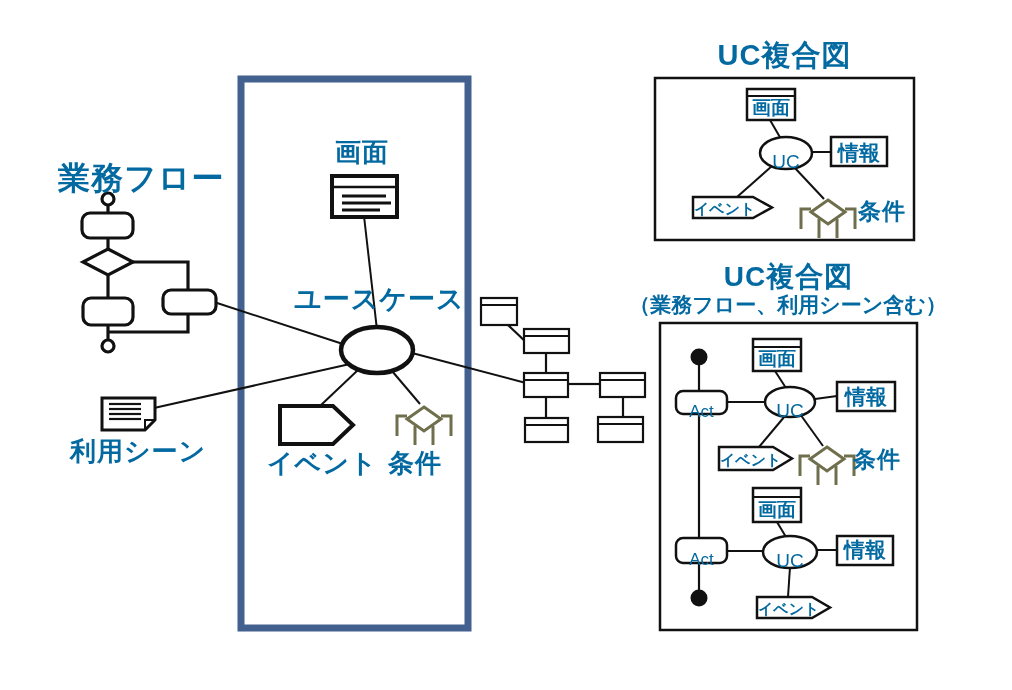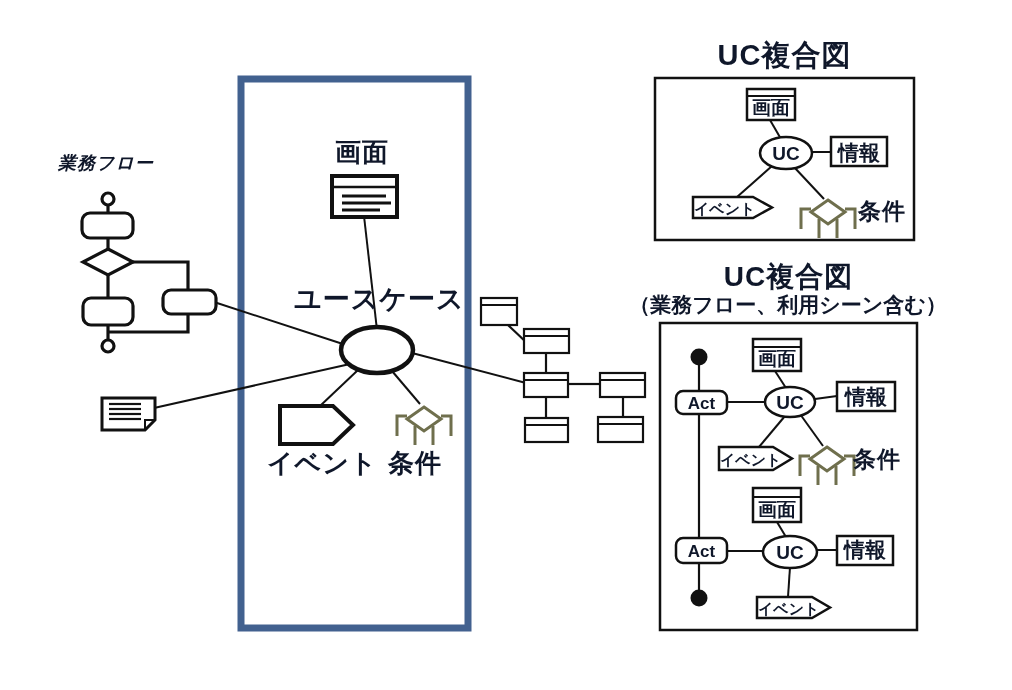--- a/index.html
+++ b/index.html
@@ -3,25 +3,25 @@
 <meta charset="utf-8">
 <style>
   * { margin:0; padding:0; box-sizing:border-box; }
   html,body { background:#fff; }
   .canvas {
     position:relative; width:1012px; height:690px; background:#ffffff;
     font-family:"Liberation Sans","DejaVu Sans",sans-serif; overflow:hidden;
   }
   svg.layer { position:absolute; left:0; top:0; }
   .lbl {
-    position:absolute; color:#0f172a; font-weight:700; line-height:1.05;
+    position:absolute; color:#0369a1; font-weight:700; line-height:1.05;
     white-space:nowrap; letter-spacing:1px;
   }
   .ctr { text-align:center; }
-  .reg { font-weight:700; letter-spacing:0; }
+  .reg { font-weight:400; letter-spacing:0;margin-top:8px; }
 </style>
 </head>
 <body>
 
 <div class="canvas">
 
   <svg class="layer" width="1012" height="690" viewBox="0 0 1012 690">
     <defs>
       <g id="condIcon" stroke="#6F6F4D" stroke-width="3" fill="none">
         <path d="M -17,-3 L -27,-3 L -27,17"></path>
@@ -162,21 +162,22 @@
       <g>
         <rect x="753" y="488" width="48" height="34" fill="#fff" stroke="#111" stroke-width="2.5"></rect>
         <line x1="753" y1="497" x2="801" y2="497" stroke="#111" stroke-width="2"></line>
       </g>
       <ellipse cx="790" cy="552" rx="27" ry="16" fill="#fff" stroke="#111" stroke-width="2.5"></ellipse>
       <rect x="837" y="536" width="56" height="29" fill="#fff" stroke="#111" stroke-width="2.5"></rect>
       <polygon points="757,597 812,597 830,607.5 812,618 757,618" fill="#fff" stroke="#111" stroke-width="2.5"></polygon>
     </g>
   </svg>
 
-  <div class="lbl" style="left:58px;top:154px;font-size:18px;font-style:italic;">業務フロー</div>
+  <div class="lbl" style="left:58px;top:162px;font-size:32px;">業務フロー</div>
+  <div class="lbl" style="left:70px;top:438px;font-size:26px;">利用シーン</div>
 
   <div class="lbl ctr" style="left:300px;width:124px;top:139px;font-size:26px;">画面</div>
   <div class="lbl" style="left:294px;top:285px;font-size:27px;">ユースケース</div>
   <div class="lbl" style="left:267px;top:450px;font-size:26px;">イベント</div>
   <div class="lbl" style="left:388px;top:450px;font-size:26px;">条件</div>
 
   <div class="lbl ctr" style="left:655px;width:259px;top:40px;font-size:29px;">UC複合図</div>
   <div class="lbl ctr" style="left:747px;width:48px;top:98px;font-size:19px;letter-spacing:0;">画面</div>
   <div class="lbl ctr reg" style="left:760px;width:52px;top:144px;font-size:19px;">UC</div>
   <div class="lbl ctr" style="left:831px;width:56px;top:142px;font-size:21px;letter-spacing:0;">情報</div>

